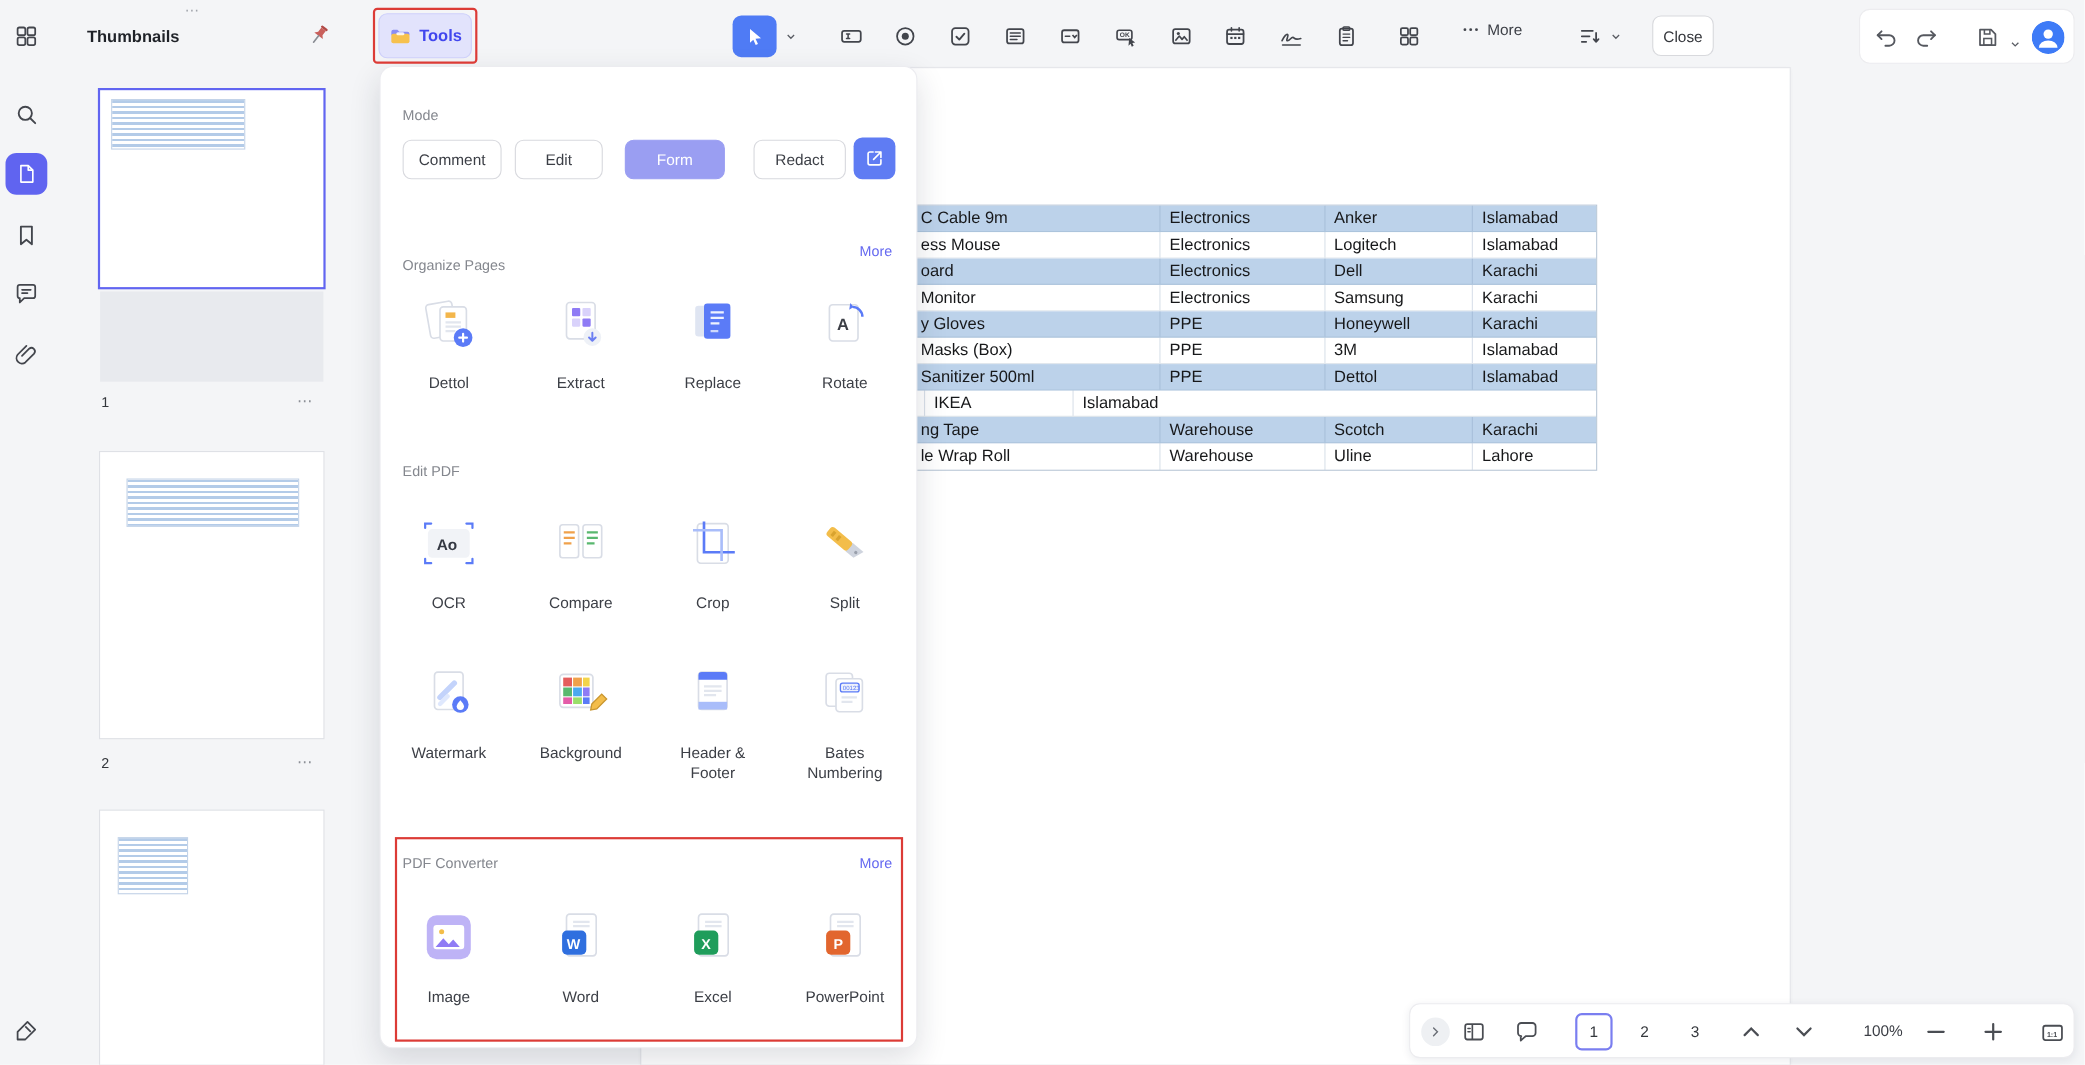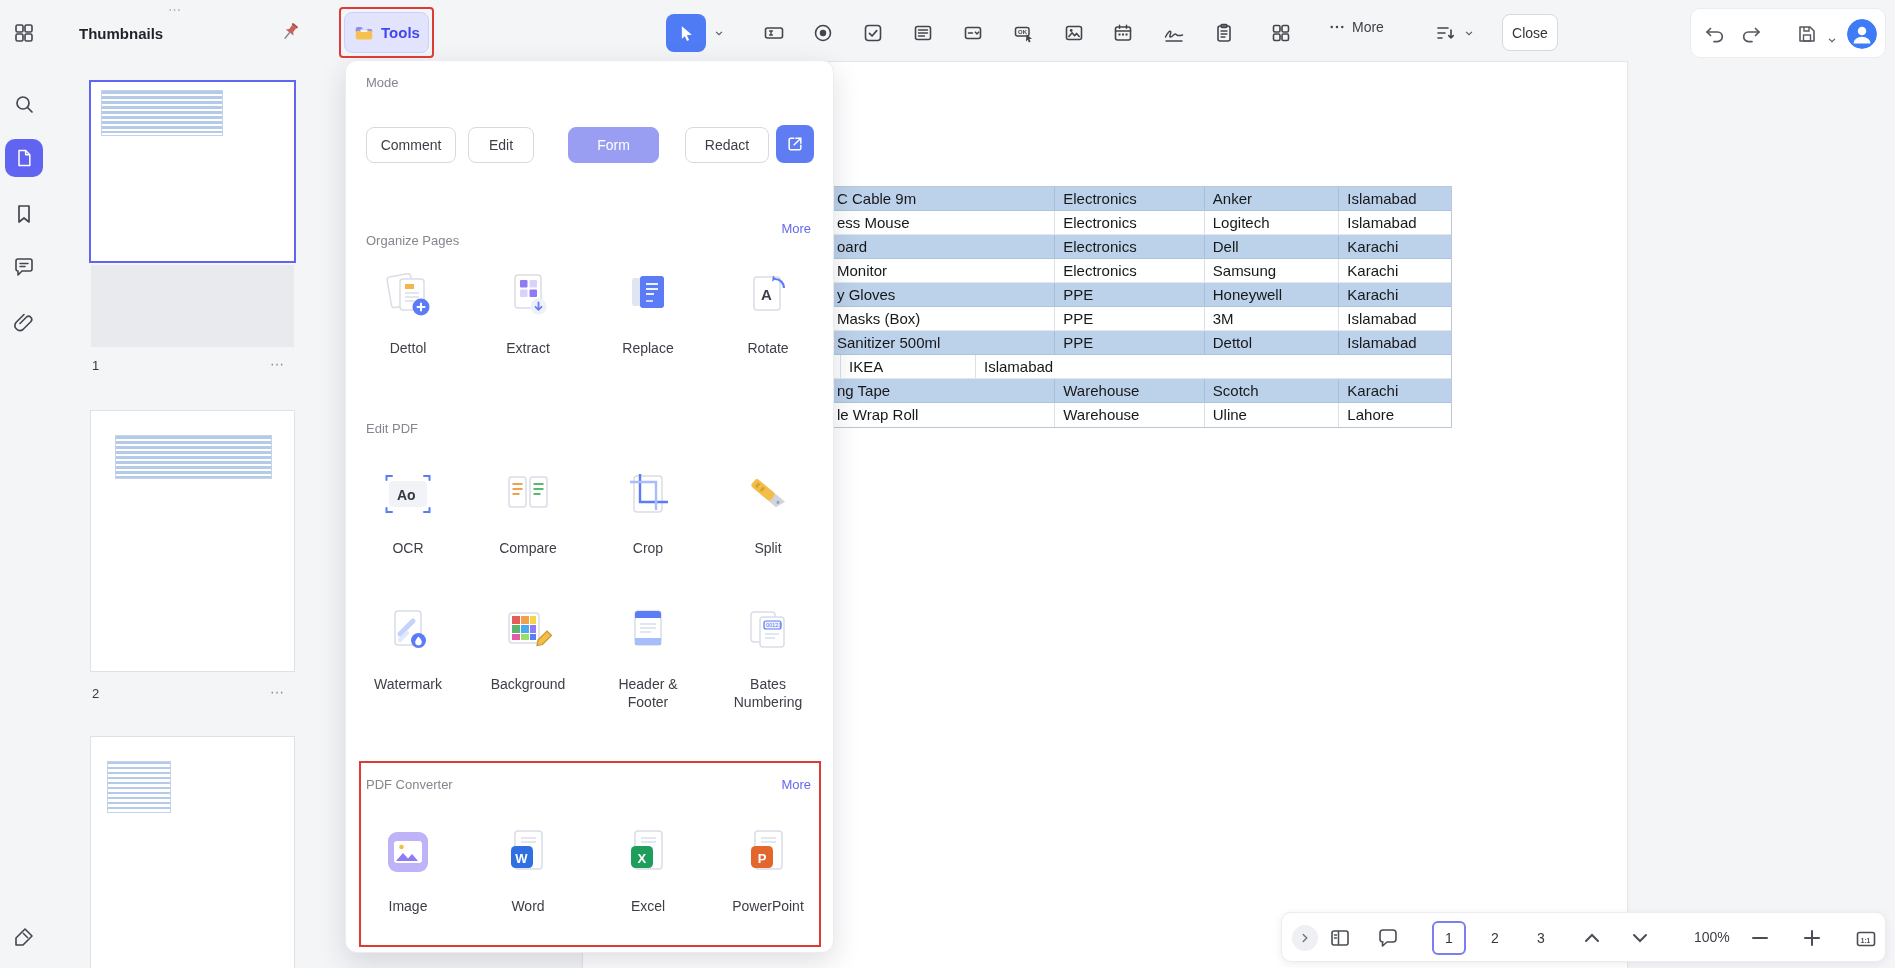--- a/index.html
+++ b/index.html
@@ -332,23 +332,23 @@
       <svg width="30" height="30" viewBox="0 0 24 24">
           <circle cx="12" cy="12" r="12" fill="#3e7bf7"></circle>
           <circle cx="12" cy="9.6" r="3.4" fill="#fff"></circle>
           <path d="M5.2 19.6a6.8 5.4 0 0 1 13.6 0z" fill="#fff"></path>
         </svg>
     </div>
   </div>
 </div>
 
 <div id="tools-panel" class="abs">
-  <div class="sec-title" style="top:14px">Mode</div>
+  <div class="sec-title" style="top:36px">Mode</div>
   <button class="tbtn" style="left:20px;width:90px">Comment</button>
-  <button class="tbtn" style="left:122px;width:66px">Edit</button>
+  <button class="tbtn" style="left:122px;width:80px">Edit</button>
   <button class="tbtn selected" style="left:222px;width:91px">Form</button>
   <button class="tbtn" style="left:339px;width:84px">Redact</button>
   <button id="mode-ext">
     <svg width="20" height="20" viewBox="0 0 24 24">
         <path d="M13 5h6v6M19 5l-8 8" fill="none" stroke="#fff" stroke-width="1.8" stroke-linecap="round" stroke-linejoin="round"></path>
         <path d="M10.5 5H7a2 2 0 0 0-2 2v10a2 2 0 0 0 2 2h10a2 2 0 0 0 2-2v-3.5" fill="none" stroke="#fff" stroke-width="1.8" stroke-linecap="round"></path>
       </svg>
   </button>
 
   <div class="sec-title" style="top:172px">Organize Pages</div>

